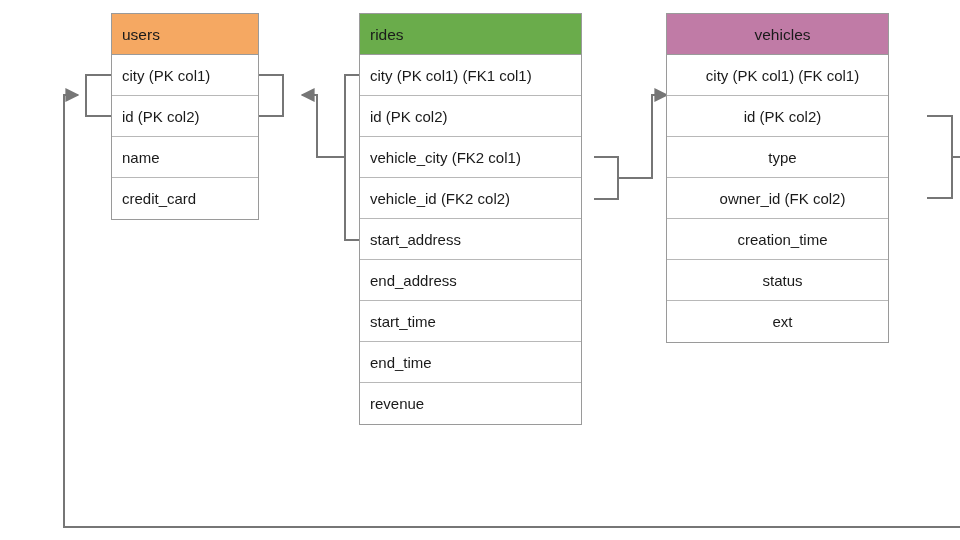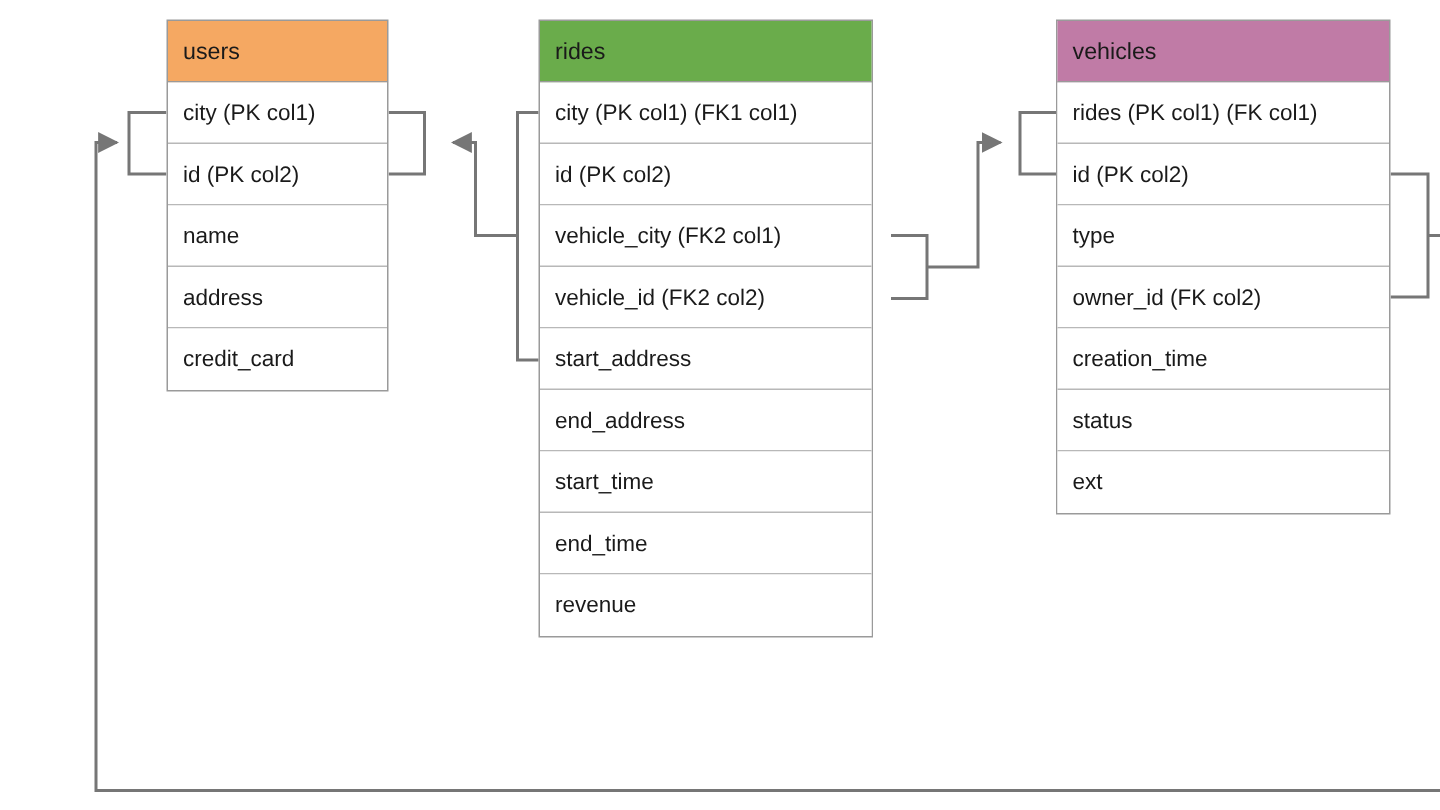--- a/index.html
+++ b/index.html
@@ -109,40 +109,39 @@
     <g fill="none" stroke="#767676" stroke-width="2">
       <path d="M 912 157 L 938 157 L 938 527 L 24 527 L 24 95 L 38 95" marker-end="url(#arrow)"></path>
     </g>
   </svg>
 
   <div class="table-box" style="left:71px; top:13px; width:148px;">
     <div class="table-header" style="background:#F5A862;">users</div>
     <div class="table-row">city (PK col1)</div>
     <div class="table-row">id (PK col2)</div>
     <div class="table-row">name</div>
-    <div class="table-row">address</div>
     <div class="table-row last">credit_card</div>
   </div>
 
   <div class="table-box" style="left:319px; top:13px; width:223px;">
     <div class="table-header" style="background:#6AAC4B;">rides</div>
     <div class="table-row">city (PK col1) (FK1 col1)</div>
     <div class="table-row">id (PK col2)</div>
     <div class="table-row">vehicle_city (FK2 col1)</div>
     <div class="table-row">vehicle_id (FK2 col2)</div>
     <div class="table-row">start_address</div>
     <div class="table-row">end_address</div>
     <div class="table-row">start_time</div>
     <div class="table-row">end_time</div>
     <div class="table-row last">revenue</div>
   </div>
 
-  <div class="table-box" style="left:664px; top:13px; width:223px;">
+  <div class="table-box" style="left:626px; top:13px; width:223px;text-align:center;">
     <div class="table-header" style="background:#C07BA6;">vehicles</div>
-    <div class="table-row">rides (PK col1) (FK col1)</div>
+    <div class="table-row">city (PK col1) (FK col1)</div>
     <div class="table-row">id (PK col2)</div>
     <div class="table-row">type</div>
     <div class="table-row">owner_id (FK col2)</div>
     <div class="table-row">creation_time</div>
     <div class="table-row">status</div>
     <div class="table-row last">ext</div>
   </div>
 
 </div>
 

